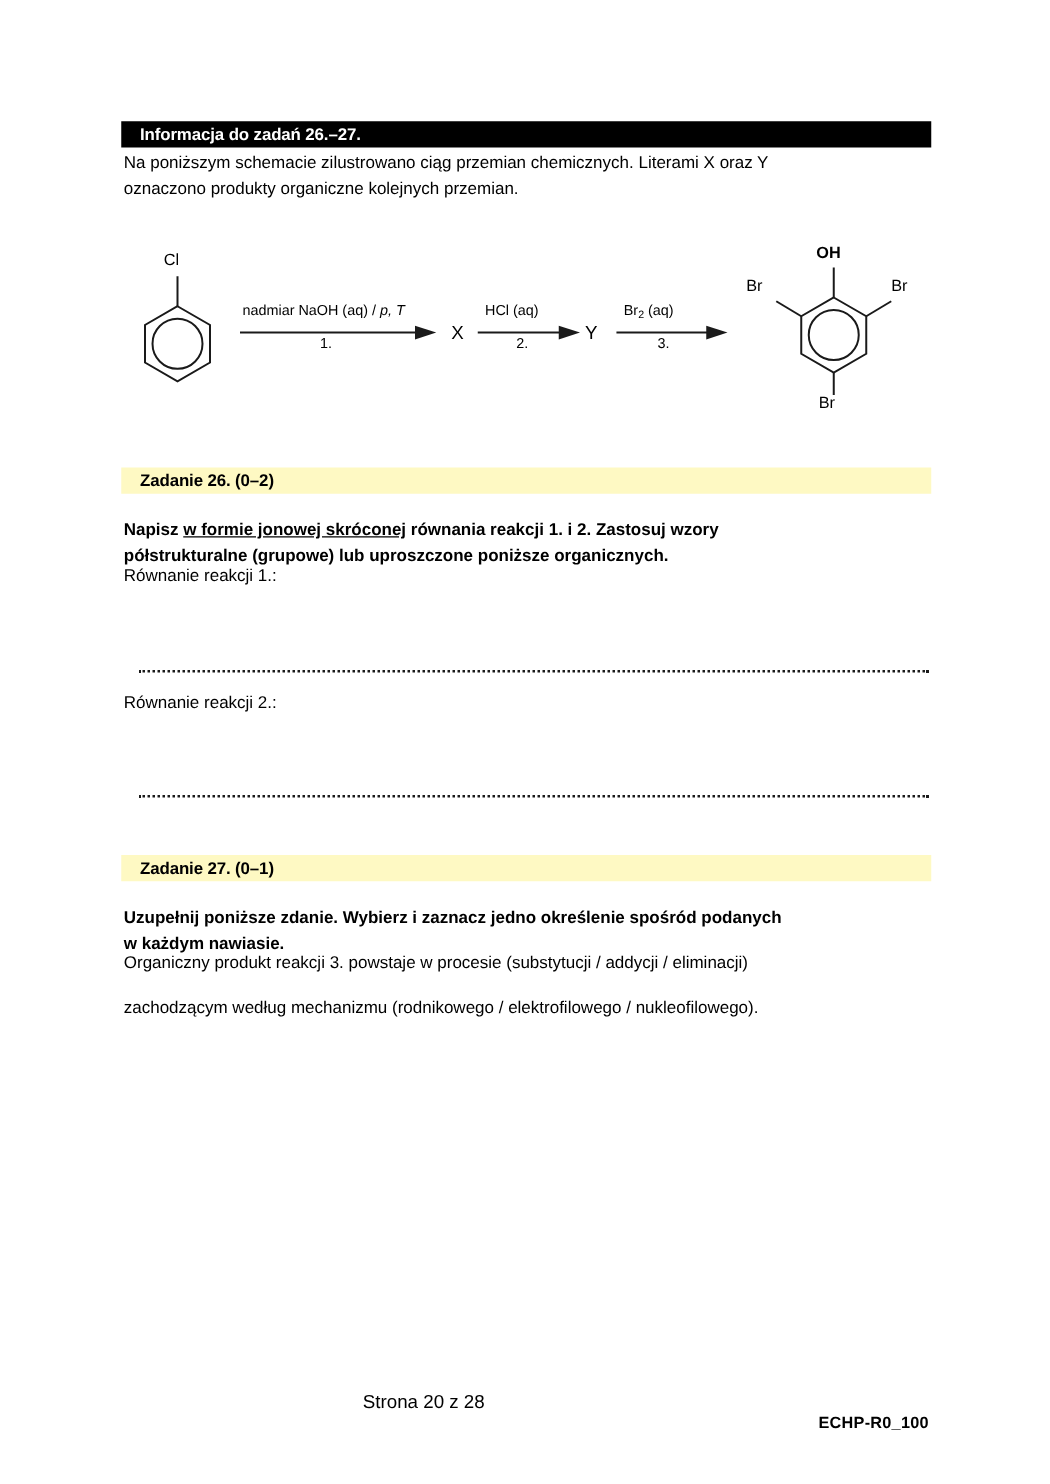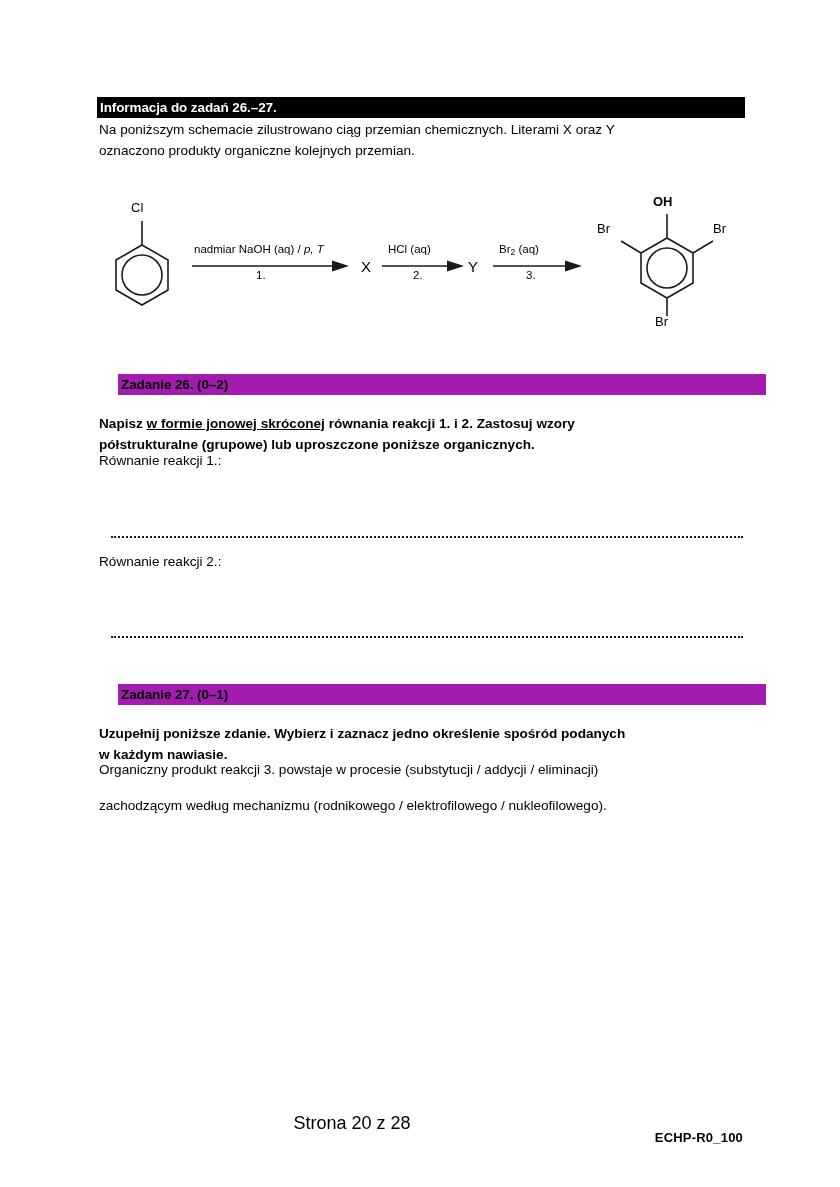--- a/index.html
+++ b/index.html
@@ -25,33 +25,32 @@
 
   
   .bar {
     position: absolute;
     left: 97px;
     width: 648px;
     height: 21px;
     box-sizing: border-box;
     display: flex;
     align-items: center;
-    padding-left: 3px;
+    padding-left: 15px;
     font-size: 13.5px;
     font-weight: bold;
     letter-spacing: -0.1px;
   }
   .bar-black {
     background: #000000;
     color: #ffffff;
   }
   .bar-gray {
-    background: #a21caf;
+    background: #fef9c3;
     color: #000000;
-    margin-left: 21px;
   }
 
   
   .txt {
     position: absolute;
     left: 99px;
     width: 660px;
     font-size: 13.6px;
     line-height: 21px;
     color: #000;
@@ -94,25 +93,25 @@
     position: absolute;
     font-size: 15px;
     font-family: "Liberation Sans", sans-serif;
   }
   .ital { font-style: italic; }
   .sub { font-size: 8.5px; vertical-align: -2px; }
 
   
   .footer-page {
     position: absolute;
-    left: 13px;
+    left: 0;
     top: 1113px;
     width: 678px;
     text-align: center;
-    font-size: 18px;
+    font-size: 15px;
   }
   .footer-code {
     position: absolute;
     right: 97px;
     top: 1130px;
     font-size: 13px;
     font-weight: bold;
     letter-spacing: 0.2px;
   }
 </style>

